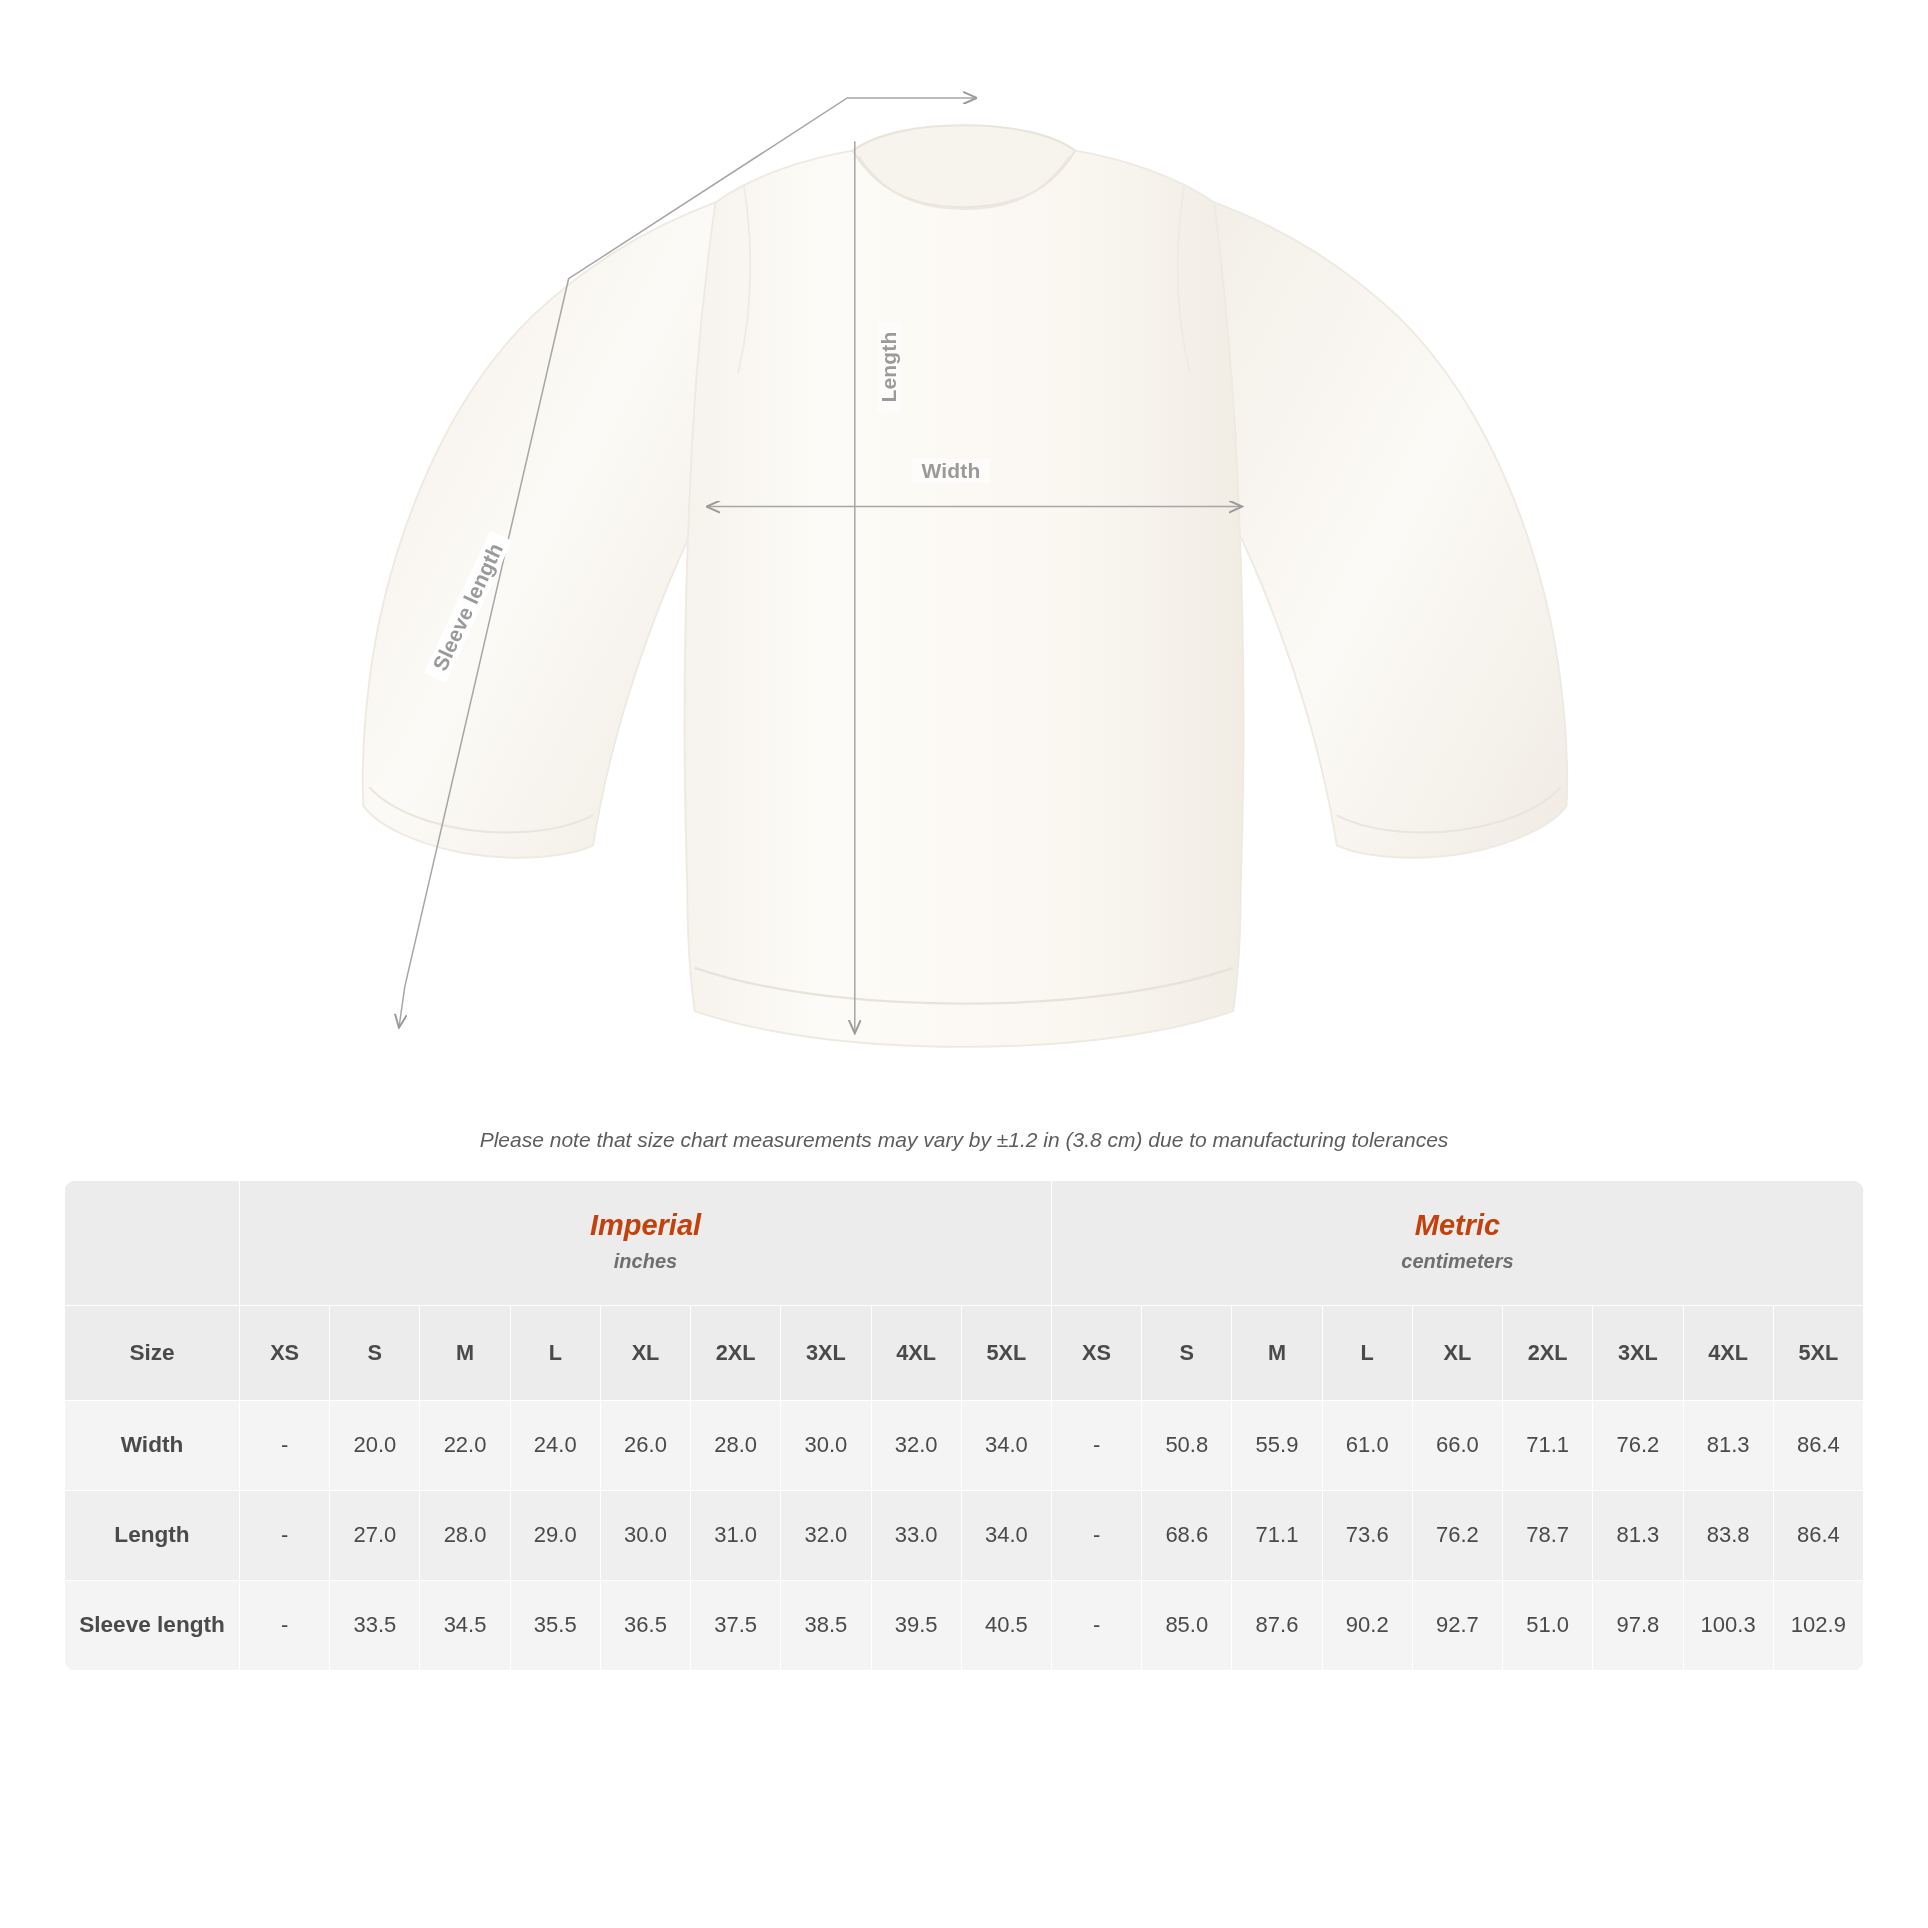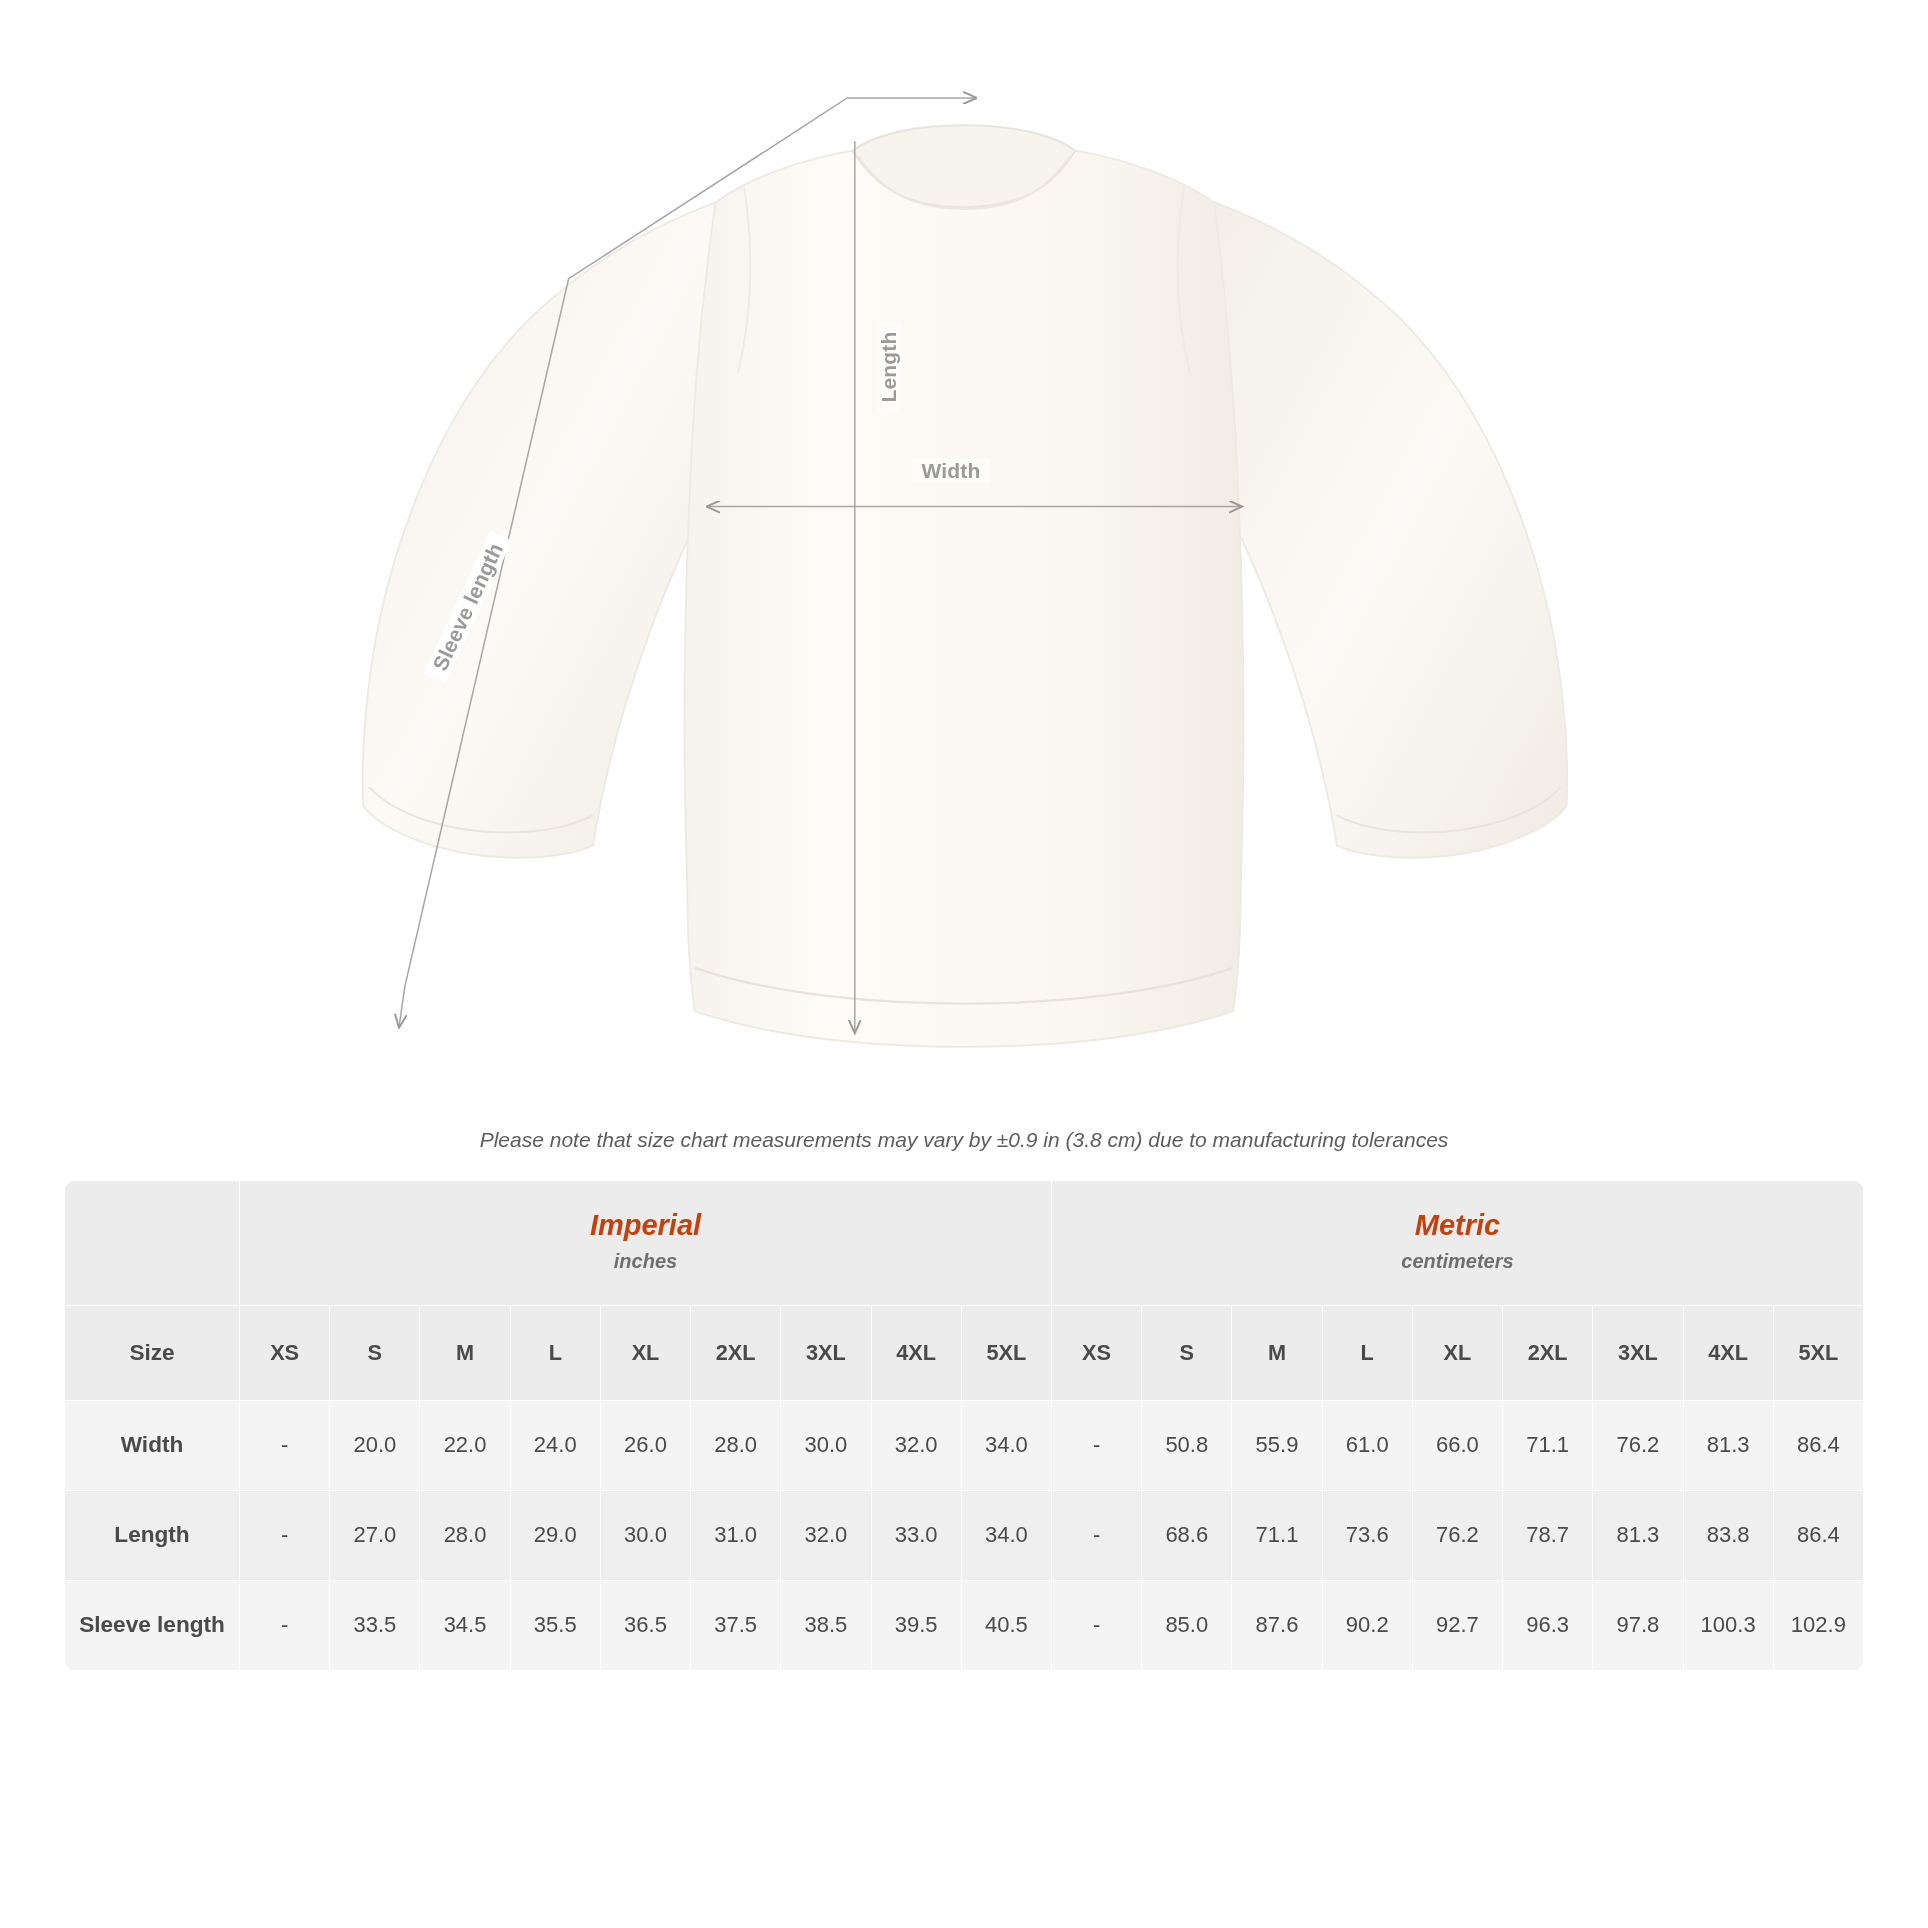--- a/index.html
+++ b/index.html
@@ -225,21 +225,21 @@
 
       <path d="M1036,104 L 900,104 L 604,296 L 430,1048 L 424,1090" fill="none" stroke="#a6a6a6" stroke-width="1.6" marker-start="url(#arrowStart)" marker-end="url(#arrowEnd)"></path>
     </svg>
 
     <div class="dim-label label-width">Width</div>
     <div class="dim-label label-length">Length</div>
     <div class="dim-label label-sleeve">Sleeve length</div>
   </div>
 
   <div class="title-block">
-    <div class="chart-note">Please note that size chart measurements may vary by ±0.9 in (3.8 cm) due to manufacturing tolerances</div>
+    <div class="chart-note">Please note that size chart measurements may vary by ±1.2 in (3.8 cm) due to manufacturing tolerances</div>
   </div>
 
   <div class="table-wrap">
     <table class="size-table">
       <colgroup>
         <col class="col-label">
         <col span="18" class="col-cell">
       </colgroup>
       <thead>
         <tr class="unit-row">
@@ -327,21 +327,21 @@
           <td>36.5</td>
           <td>37.5</td>
           <td>38.5</td>
           <td>39.5</td>
           <td>40.5</td>
           <td>-</td>
           <td>85.0</td>
           <td>87.6</td>
           <td>90.2</td>
           <td>92.7</td>
-          <td>96.3</td>
+          <td>51.0</td>
           <td>97.8</td>
           <td>100.3</td>
           <td>102.9</td>
         </tr>
       </tbody>
     </table>
   </div>
 
 </div>
 

